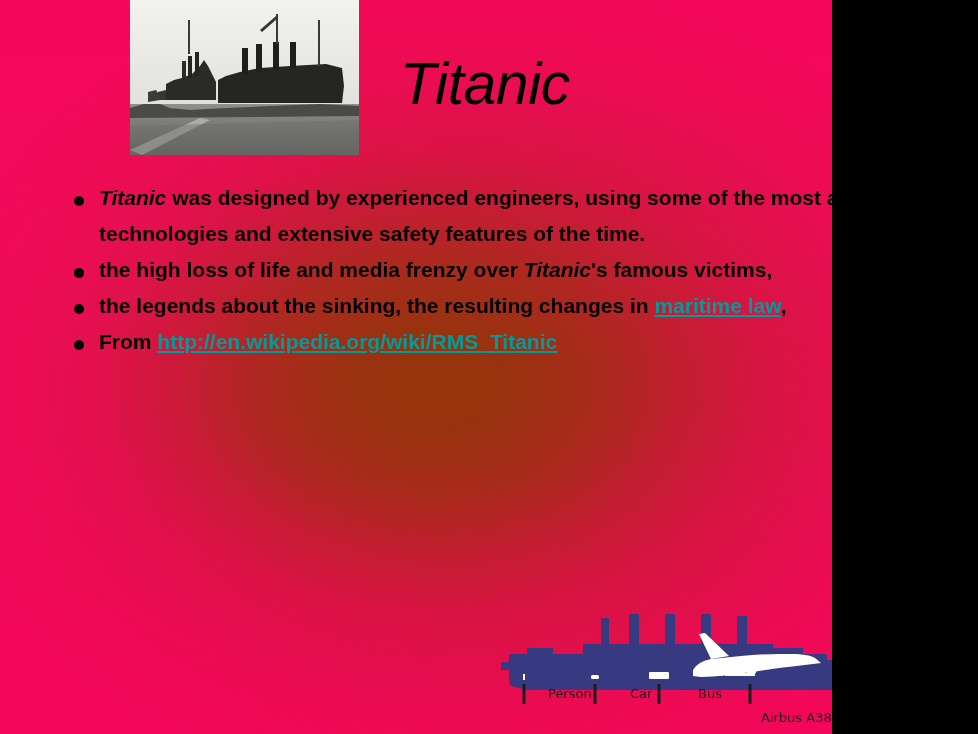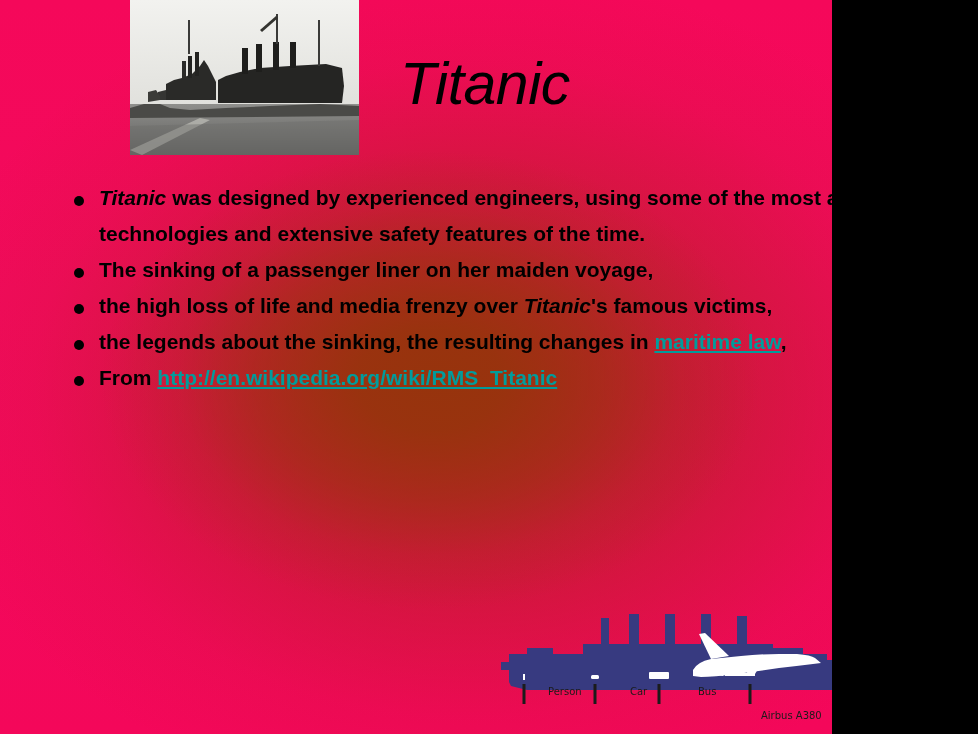--- a/index.html
+++ b/index.html
@@ -81,21 +81,21 @@
     position: absolute;
     left: 497px;
     top: 604px;
     width: 400px;
     height: 130px;
   }
   #scale-diagram svg { display: block; width: 100%; height: 100%; }
   .scale-label {
     position: absolute;
     font-family: "DejaVu Sans", sans-serif;
-    font-size: 10px;
+    font-size: 13px;
     color: #1b1b1b;
     white-space: nowrap;
   }
 </style>
 </head>
 <body>
 
 <div id="slide">
 
   <div id="photo">
@@ -134,21 +134,21 @@
 
       <path d="M0 150 L70 118 L80 120 L12 155 Z" fill="#bcbcb6" opacity="0.75"></path>
       <path d="M0 126 L229 120 L229 155 L0 155 Z" fill="#6d6d6a" opacity="0.45"></path>
     </svg>
   </div>
 
   <div id="title">Titanic</div>
 
   <div id="body">
       <div class="bullet"><span class="dot"></span><span class="it">Titanic</span><span> was designed by experienced engineers, using some of the most advanced technologies and extensive safety features of the time.</span></div>
-      <div class="bullet"><span class="dot"></span><span>The sinking of a passenger liner on her maiden voyage,</span></div>
+      <div class="bullet"><span class="dot"></span></div>
       <div class="bullet"><span class="dot"></span><span>the high loss of life and media frenzy over </span><span class="it">Titanic</span><span>'s famous victims,</span></div>
       <div class="bullet"><span class="dot"></span><span>the legends about the sinking, the resulting changes in </span><span class="lnk">maritime law</span><span>,</span></div>
       <div class="bullet"><span class="dot"></span><span>From </span><span class="lnk">http://en.wikipedia.org/wiki/RMS_Titanic</span></div>
     </div>
 
   <div id="scale-diagram">
     <svg viewBox="0 0 400 130" preserveAspectRatio="none">
 
       <path d="M12 78 L12 50 L30 50 L30 44 L56 44 L56 50 L86 50 L86 40 L104 40 L104 14 L112 14 L112 40
                L132 40 L132 10 L142 10 L142 40 L168 40 L168 10 L178 10 L178 40 L204 40 L204 10 L214 10

